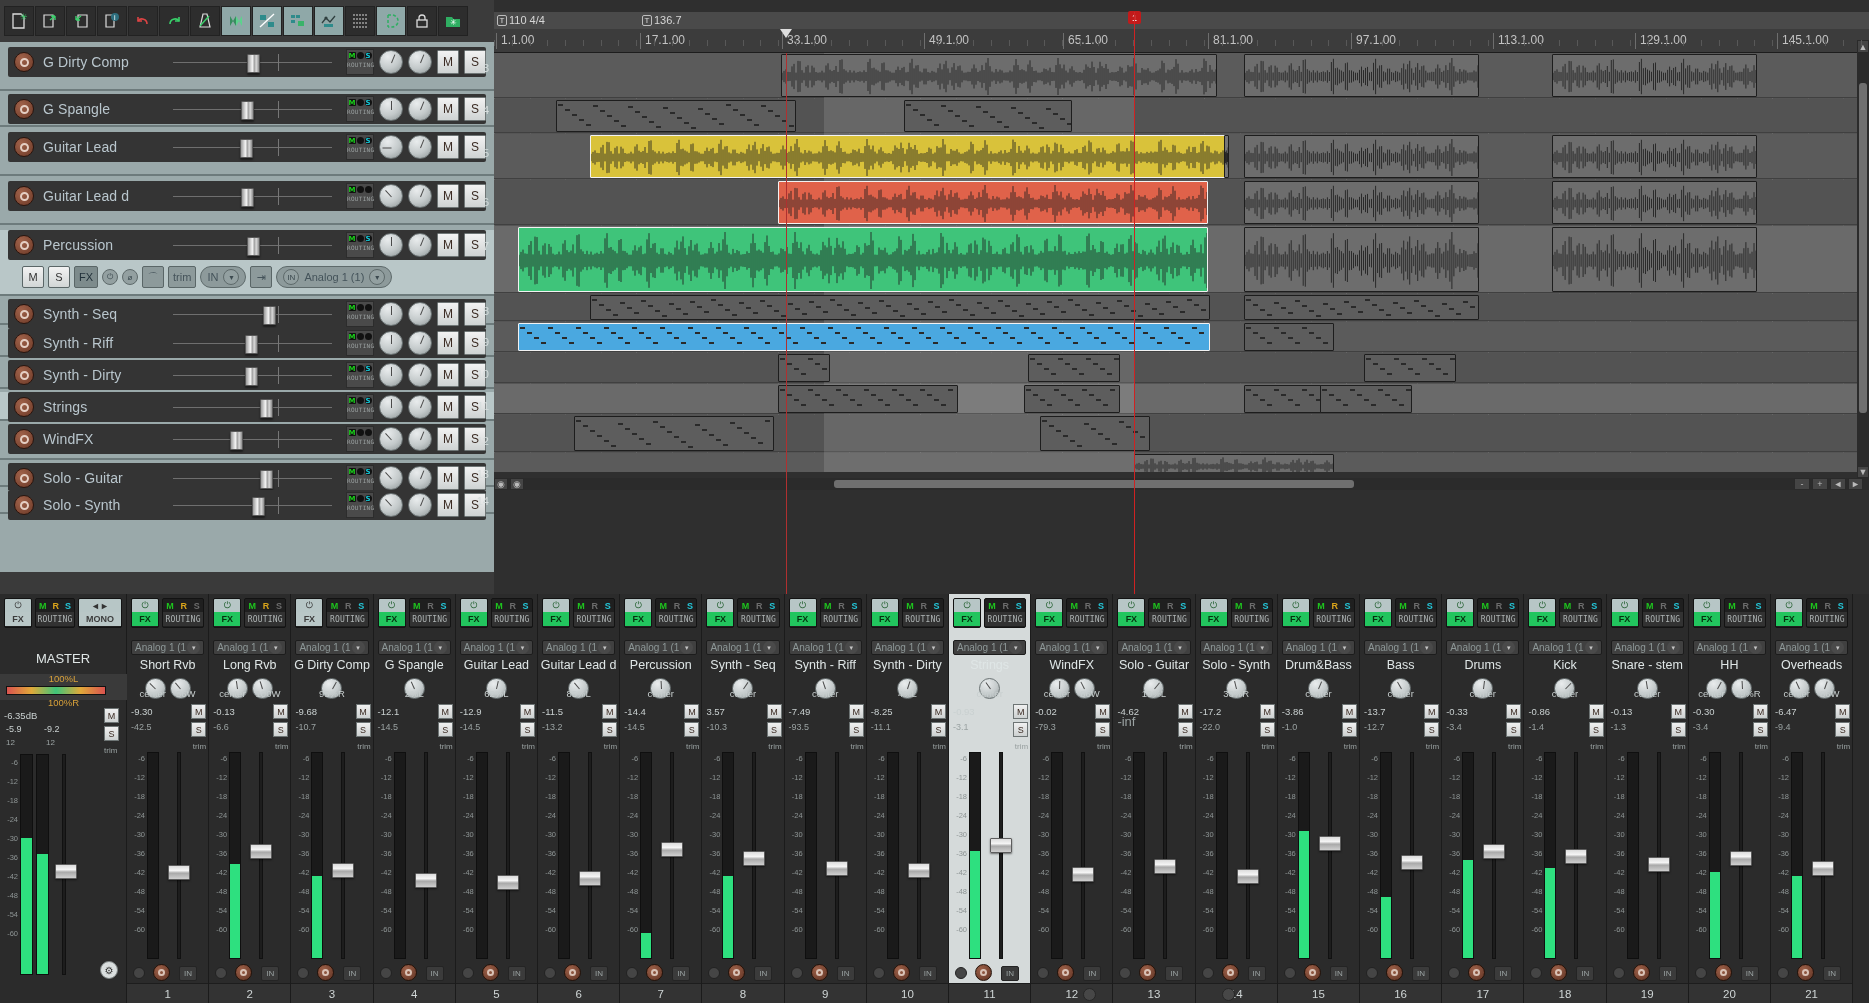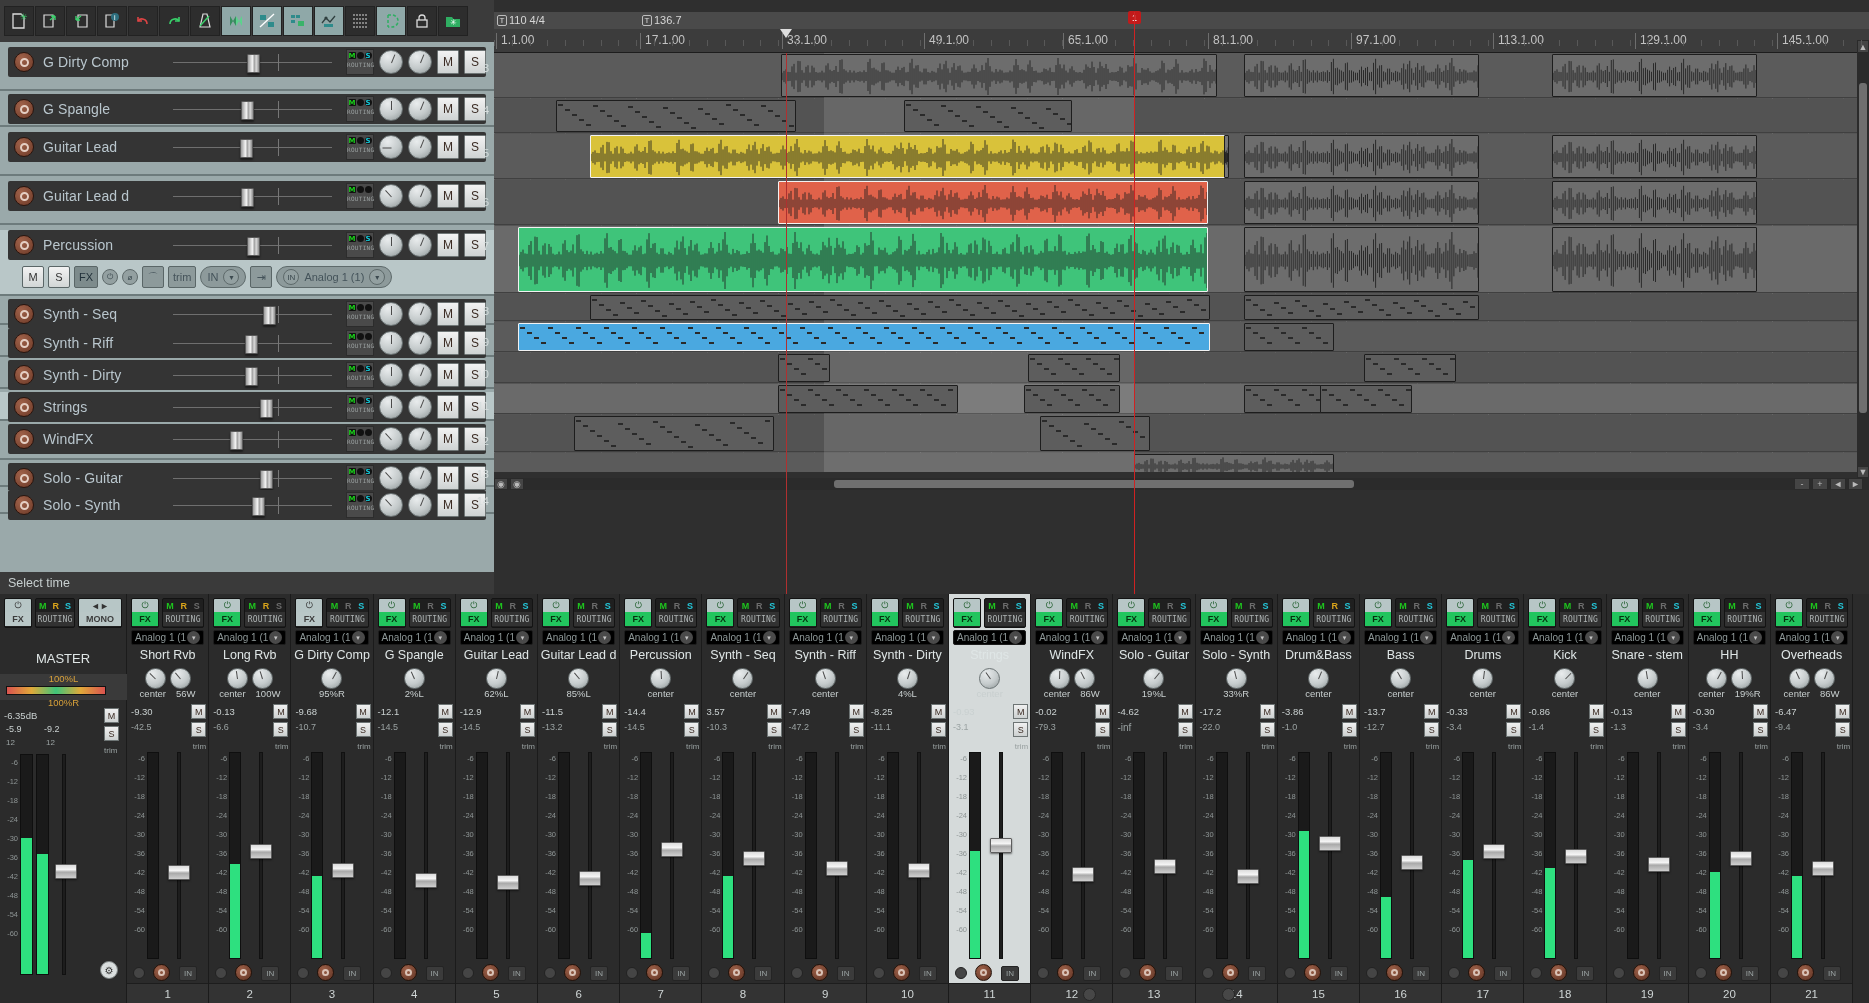--- a/index.html
+++ b/index.html
@@ -149,21 +149,21 @@
   .fxbox .fxl { height: 14px; display:flex;align-items:center;justify-content:center; font-size: 9px;
                 background: #22c55e; color: #06320f; font-weight: bold; }
   .fxbox .fxl.off { background: #b9c7c7; color: #3c3c3c; }
   .rtbox { flex: 1; background: #1f1f1f; border: 1px solid #131313; border-radius: 2px; overflow: hidden;}
   .rtbox .mrs { height: 13px; display: flex; align-items: center; justify-content: space-around;
                 font-size: 9px; font-weight: bold; }
   .rtbox .mrs .m { color: #1ec41e; } .rtbox .mrs .r { color: #d8a31a; } .rtbox .mrs .s { color: #24c6d8; }
   .rtbox .mrs .off { color: #6c6c6c; }
   .rtbox .rl { height: 14px; display:flex;align-items:center;justify-content:center; font-size: 8px;
                color: #aeb4b4; background: #323232; letter-spacing: .2px; font-family:"DejaVu Sans Mono",monospace;}
-  .inpsel { margin: 2px 4px 0 4px; height: 15px; background: #000000; border: 1px solid #1c1c1c;
+  .inpsel { margin: 12px 4px 0 4px; height: 15px; background: #404040; border: 1px solid #1c1c1c;
             display: flex; align-items: center; color: #8d9797; font-size: 10px; padding: 0 3px; border-radius: 2px;}
   .inpsel .arrow { margin-left: auto; width: 13px; height: 13px; border-radius: 50%; background: #4a4a4a;
                    color: #c4c4c4; font-size: 7px; display:flex;align-items:center;justify-content:center; }
   .chname { height: 20px; display: flex; align-items: center; justify-content: center;
             color: #dfe6e6; font-size: 12.5px; white-space: nowrap; overflow: hidden; }
   .strip.master .chname { font-size: 13px; }
   .panrow { height: 40px; display: flex; align-items: flex-start; justify-content: center; gap: 4px; padding-top: 3px;}
   .panknob { width: 21px; height: 21px; border-radius: 50%;
              background: radial-gradient(circle at 35% 25%, #e9eced 0%, #c5cbcc 55%, #8f9798 100%);
              border: 1px solid #6b7374; position: relative; cursor: pointer; }
@@ -669,21 +669,20 @@
           </div>
           <div class="knobc">
             <div class="ind" style="transform:rotate(22deg)"></div>
           </div>
           <div class="msbtn">M</div>
           <div class="msbtn">S</div>
         </div>
         <div class="tnum" style="top:5px">14</div>
       </div>
     </div>
-  <div id="tcp-select-time">Select time</div>
 
   <div id="arrange">
     <div id="ruler-top">
         <div class="tempo-mark" style="left: 3px;">
           <span class="tmark-t">T</span>
           <span>110 4/4</span>
         </div>
         <div class="tempo-mark" style="left: 148px;">
           <span class="tmark-t">T</span>
           <span>136.7</span>
@@ -1951,21 +1950,21 @@
         <div class="chname">Synth - Riff</div>
         <div class="panrow">
           <div class="panknob">
             <div class="ind" style="transform:rotate(-19deg)"></div>
           </div>
         </div>
         <div style="position:absolute;top:94px;left:0;right:0;display:flex;justify-content:center;gap:10px;font-size:9.5px;color:#c8cfcf">
           <span>center</span>
         </div>
         <div class="dbval" style="left:4px;top:112px">-7.49</div>
-        <div class="dbval" style="left:4px;top:128px;font-size:9px;color:#9aa2a2">-47.2</div>
+        <div class="dbval" style="left:4px;top:128px;font-size:9px;color:#9aa2a2">-93.5</div>
         <div class="msbox" style="top:110px">M</div>
         <div class="msbox" style="top:128px">S</div>
         <div class="trimlbl" style="top:148px">trim</div>
         <div class="chnum">9</div>
         <div class="botbtn" style="left:52px">IN</div>
         <div class="recdot" style="left:26px">
           <i></i>
         </div>
         <div class="envbtn" style="left:6px;bottom:24px"></div>
         <div style="position: absolute; left: 2px; top: 160px; bottom: 44px; width: 16px; font-size: 7.5px; color: rgb(142, 149, 149);">
@@ -2183,21 +2182,21 @@
         <div class="chname">Solo - Guitar</div>
         <div class="panrow">
           <div class="panknob">
             <div class="ind" style="transform:rotate(39deg)"></div>
           </div>
         </div>
         <div style="position:absolute;top:94px;left:0;right:0;display:flex;justify-content:center;gap:10px;font-size:9.5px;color:#c8cfcf">
           <span>19%L</span>
         </div>
         <div class="dbval" style="left:4px;top:112px">-4.62</div>
-        <div class="dbval" style="left:4px;top:128px;font-size:10px;color:#9aa2a2">-inf</div>
+        <div class="dbval" style="left:4px;top:120px;font-size:13px;color:#9aa2a2">-inf</div>
         <div class="msbox" style="top:110px">M</div>
         <div class="msbox" style="top:128px">S</div>
         <div class="trimlbl" style="top:148px">trim</div>
         <div class="chnum">13</div>
         <div class="botbtn" style="left:52px">IN</div>
         <div class="recdot" style="left:26px">
           <i></i>
         </div>
         <div class="envbtn" style="left:6px;bottom:24px"></div>
         <div style="position: absolute; left: 2px; top: 160px; bottom: 44px; width: 16px; font-size: 7.5px; color: rgb(142, 149, 149);">

